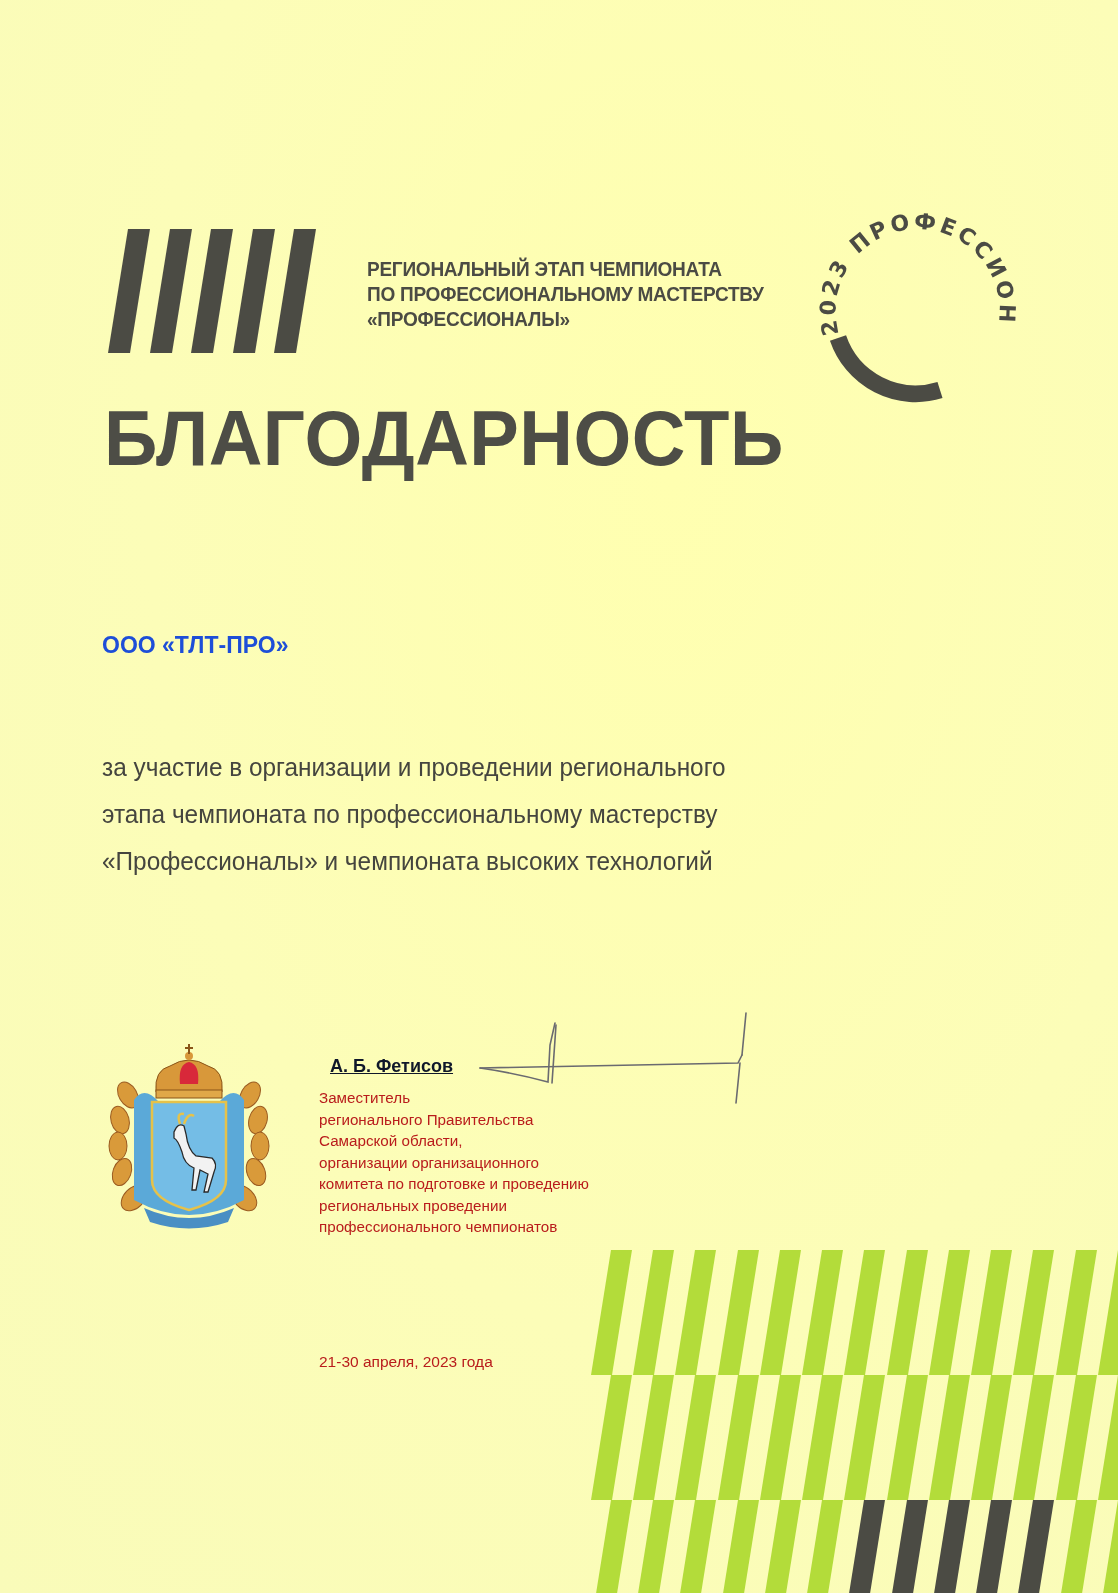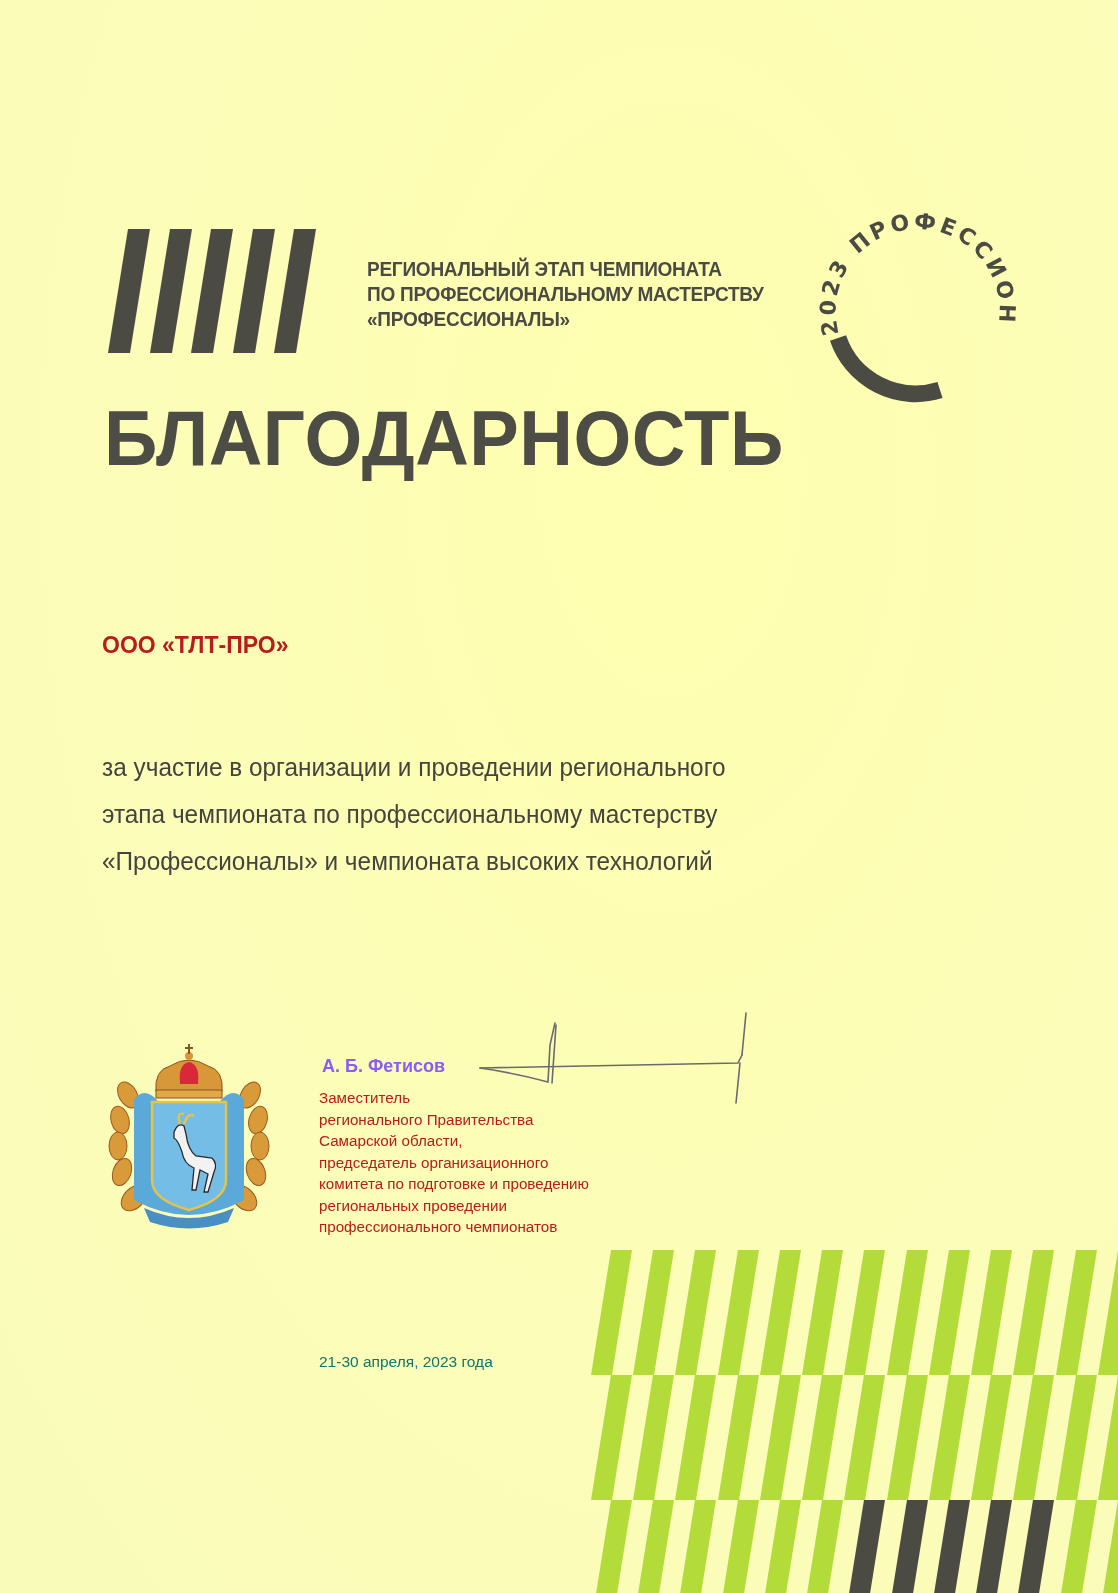--- a/index.html
+++ b/index.html
@@ -29,43 +29,43 @@
   
   .title {
     left: 104px; top: 398px;
     font-size: 77px; font-weight: bold; color: #4d4d46;
     letter-spacing: 0.5px; line-height: 80px;
     transform: scaleX(0.965); transform-origin: left top;
   }
 
   .org {
     left: 102px; top: 632px;
-    font-size: 23px; font-weight: bold; color: #b91c1c;
+    font-size: 23px; font-weight: bold; color: #1d4ed8;
   }
 
   .reason {
     left: 102px; top: 744px; width: 820px;
     font-size: 26.5px; line-height: 47px; color: #45453f;
     transform: scaleX(0.92); transform-origin: left top;
   }
   .reason div { white-space: nowrap; }
 
   .signer-name {
-    left: 322px; top: 1056px;
-    font-size: 18px; font-weight: bold; color: #8b5cf6;
+    left: 330px; top: 1056px;
+    font-size: 18px; font-weight: bold; color: #0f172a; text-decoration: underline;
   }
   .signer-title {
     left: 319px; top: 1087px;
     font-size: 15.2px; line-height: 21.5px; color: #b91c1c;
   }
   .signer-title div { white-space: nowrap; }
 
   .date {
     left: 319px; top: 1353px;
-    font-size: 15.5px; color: #0f766e;
+    font-size: 15.5px; color: #b91c1c;
   }
 
   #signature { left: 470px; top: 1005px; width: 300px; height: 120px; }
   #coat-of-arms { left: 104px; top: 1040px; width: 170px; height: 190px; }
   #bottom-pattern { left: 580px; top: 1240px; width: 538px; height: 353px; }
 </style>
 </head>
 <body>
 
 <svg id="top-stripes" class="abs" viewBox="0 0 230 132">
@@ -150,21 +150,21 @@
     <path d="M 82,78 L 86,20"></path>
     <path d="M 272,50 L 276,8"></path>
     <path d="M 270,58 L 266,98"></path>
   </g>
 </svg>
 
 <div class="abs signer-title">
   <div>Заместитель</div>
   <div>регионального Правительства</div>
   <div>Самарской области,</div>
-  <div>председатель организационного</div>
+  <div>организации организационного</div>
   <div>комитета по подготовке и проведению</div>
   <div>региональных проведении</div>
   <div>профессионального чемпионатов</div>
 </div>
 
 <div class="abs date">21-30 апреля, 2023 года</div>
 
 <svg id="bottom-pattern" class="abs" viewBox="0 0 538 353">
   <defs>
 

